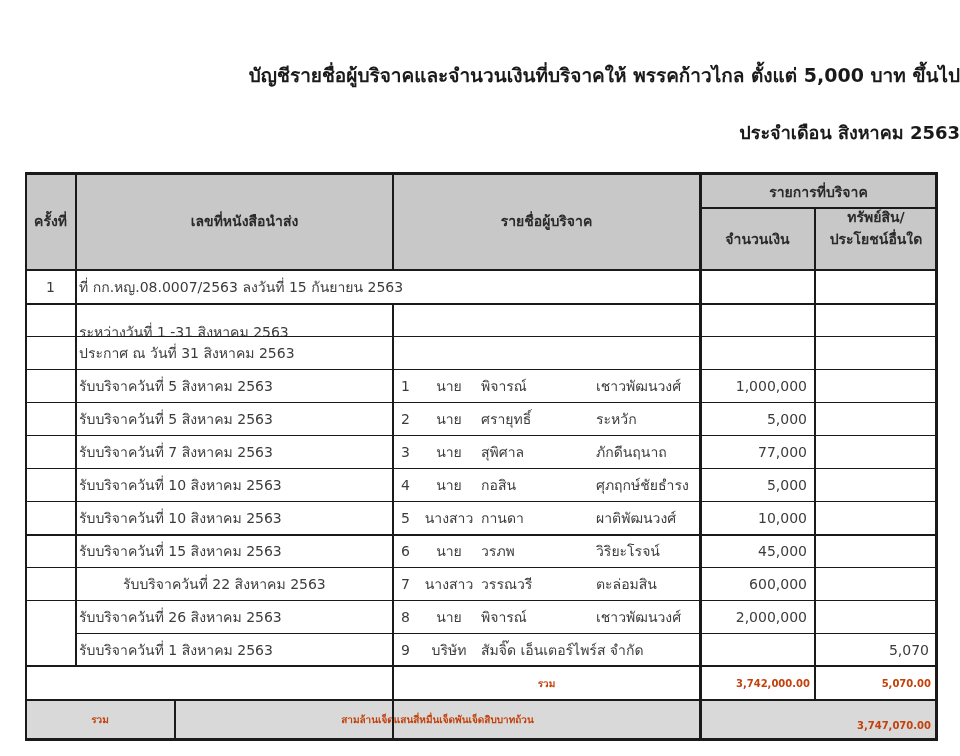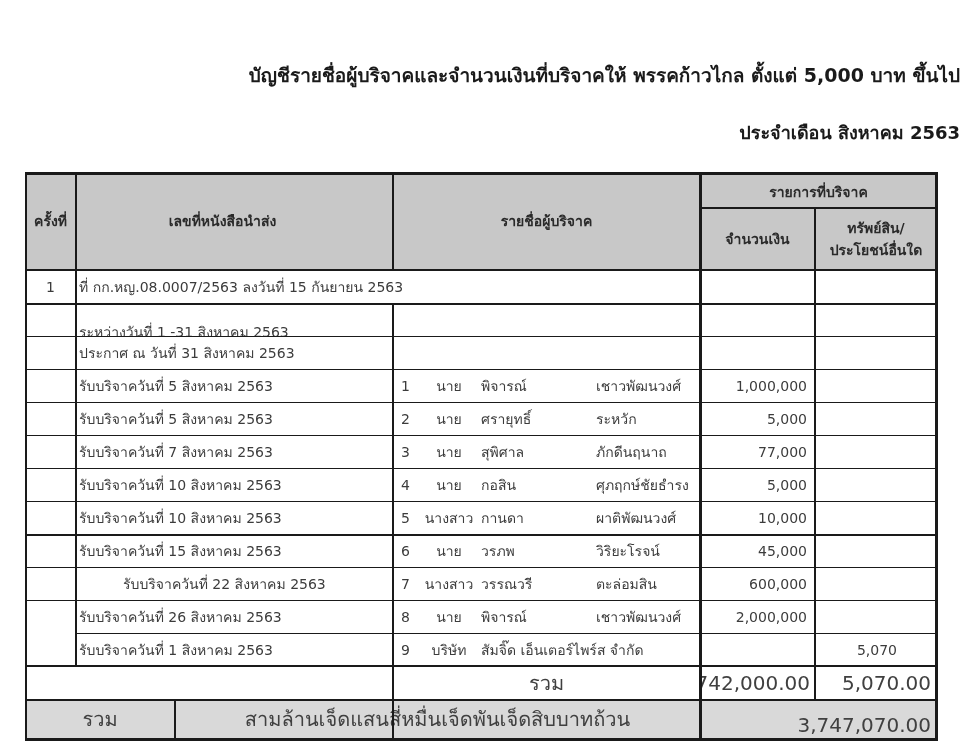--- a/index.html
+++ b/index.html
@@ -13,21 +13,21 @@
     .tbl { position: absolute; left: 25px; top: 172px; width: 912px; }
     .abs { position: absolute; box-sizing: border-box; }
     .hdr { background: #c8c8c8; }
     .ftr { background: #d9d9d9; }
     .cell { position: absolute; box-sizing: border-box; display: flex; align-items: center;
             font-size: 14px; color: #3c3c3c; white-space: nowrap; overflow: hidden; }
     .hcell { font-weight: bold; color: #2a2a2a; justify-content: center; text-align: center; font-size: 14px; }
     .num { justify-content: flex-end; padding-right: 8px; }
     .ctr { justify-content: center; }
     .left { padding-left: 3px; }
-    .bold { font-weight: normal; color: #404040; font-size: 20px; }
+    .bold { font-weight: bold; color: #c2410c; font-size: 10px; }
 
     .hl { position: absolute; height: 0; border-top: 1px solid #1a1a1a; }
     .hl.thick { border-top: 2px solid #1a1a1a; }
     .hl.xthick { border-top: 3px solid #1a1a1a; }
     .vl { position: absolute; width: 0; border-left: 1px solid #1a1a1a; }
     .vl.thick { border-left: 2px solid #1a1a1a; }
     .vl.xthick { border-left: 3px solid #1a1a1a; }
 
     .donor { display: flex; width: 100%; align-items: center; font-size: 14px; color: #3c3c3c; }
     .donor .no { width: 22px; padding-left: 8px; }
@@ -40,25 +40,25 @@
 <body>
 
 <div class="title t1">บัญชีรายชื่อผู้บริจาคและจำนวนเงินที่บริจาคให้ พรรคก้าวไกล ตั้งแต่ 5,000 บาท ขึ้นไป</div>
 <div class="title t2">ประจำเดือน สิงหาคม 2563</div>
 
 <div class="tbl" style="height:570px;">
 
   <div class="abs hdr" style="left:0;top:0;width:912px;height:98px;"></div>
 
   <div class="cell hcell" style="left:0;top:0;width:51px;height:98px;">ครั้งที่</div>
-  <div class="cell hcell" style="left:39px;top:0;width:317px;height:98px;">เลขที่หนังสือนำส่ง</div>
+  <div class="cell hcell" style="left:61px;top:0;width:317px;height:98px;">เลขที่หนังสือนำส่ง</div>
   <div class="cell hcell" style="left:675px;top:4px;width:237px;height:32px;">รายการที่บริจาค</div>
   <div class="cell hcell" style="left:368px;top:0;width:307px;height:98px;">รายชื่อผู้บริจาค</div>
   <div class="cell hcell" style="left:675px;top:36px;width:115px;height:62px;">จำนวนเงิน</div>
-  <div class="cell hcell" style="left:790px;top:36px;width:122px;height:62px;flex-direction:column;justify-content:center;line-height:22px;">
+  <div class="cell hcell" style="left:790px;top:25px;width:122px;height:62px;flex-direction:column;justify-content:center;line-height:22px;">
     <span>ทรัพย์สิน/</span>
     <span>ประโยชน์อื่นใด</span>
   </div>
 
   <div class="abs" style="left:0;top:98px;width:912px;height:33px;">
     <div class="cell ctr" style="left:0;top:0;width:51px;height:33px;">1</div>
     <div class="cell left" style="left:51px;top:0;width:624px;height:33px;">ที่ กก.หญ.08.0007/2563 ลงวันที่ 15 กันยายน 2563</div>
   </div>
   <div class="abs" style="left:0;top:131px;width:912px;height:33px;margin-top:12px;">
     <div class="cell ctr" style="left:0;top:0;width:51px;height:33px;"></div>
@@ -176,21 +176,21 @@
   <div class="abs" style="left:0;top:461px;width:912px;height:33px;">
     <div class="cell left" style="left:51px;top:0;width:317px;height:33px;">รับบริจาควันที่ 1 สิงหาคม 2563</div>
     <div class="cell" style="left:368px;top:0;width:307px;height:33px;">
         <div class="donor">
           <span class="no">9</span>
           <span class="ttl">บริษัท</span>
           <span class="co">สัมจิ๊ด เอ็นเตอร์ไพร์ส จำกัด</span>
         </div>
       </div>
     <div class="cell num" style="left:675px;top:0;width:115px;height:33px;"></div>
-    <div class="cell num" style="left:758px;top:0;width:122px;height:33px;">5,070</div>
+    <div class="cell num" style="left:790px;top:0;width:122px;height:33px;">5,070</div>
   </div>
 
   <div class="abs" style="left:0;top:494px;width:912px;height:34px;">
     <div class="cell ctr bold" style="left:368px;top:0;width:307px;height:34px;">รวม</div>
     <div class="cell num bold" style="left:675px;top:0;width:115px;height:34px;padding-right:5px;">3,742,000.00</div>
     <div class="cell num bold" style="left:790px;top:0;width:122px;height:34px;padding-right:6px;">5,070.00</div>
   </div>
 
   <div class="abs ftr" style="left:0;top:528px;width:912px;height:38px;">
     <div class="cell ctr bold" style="left:0;top:0;width:150px;height:38px;">รวม</div>

